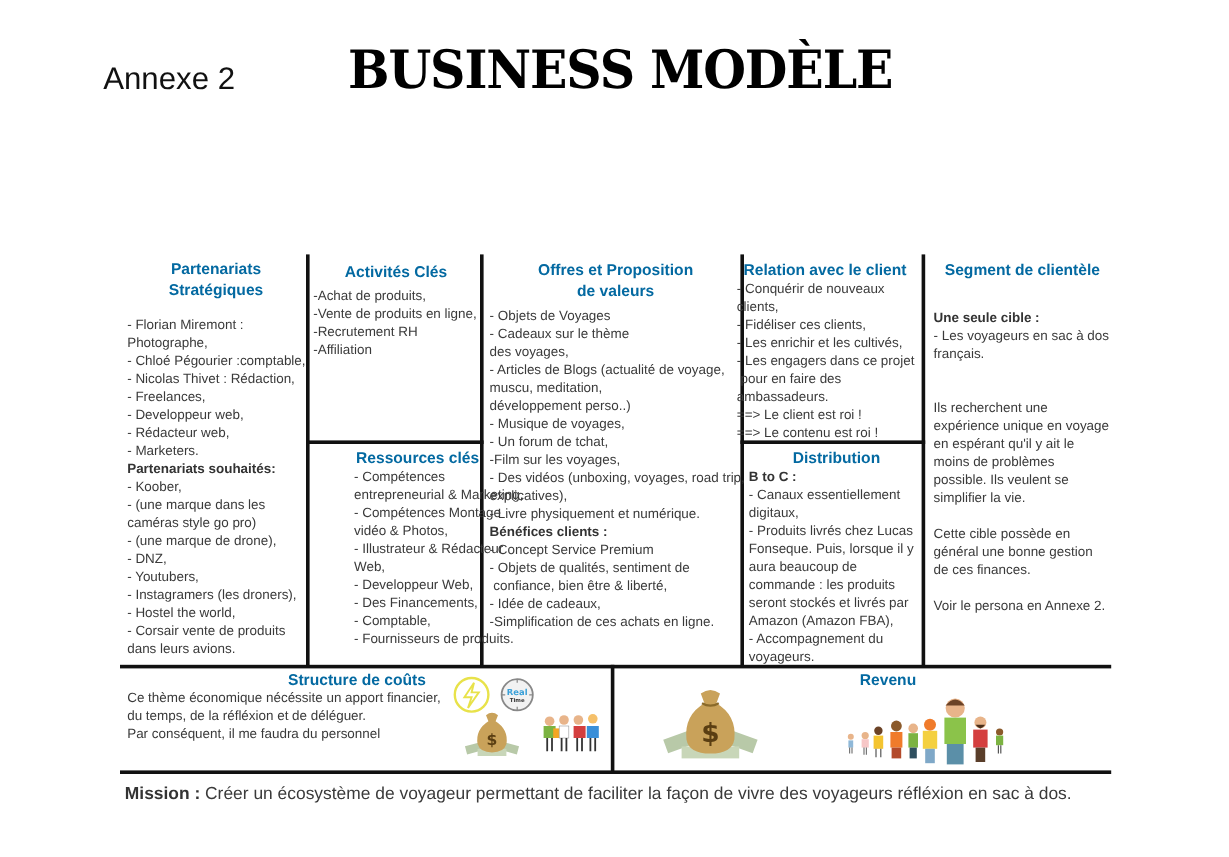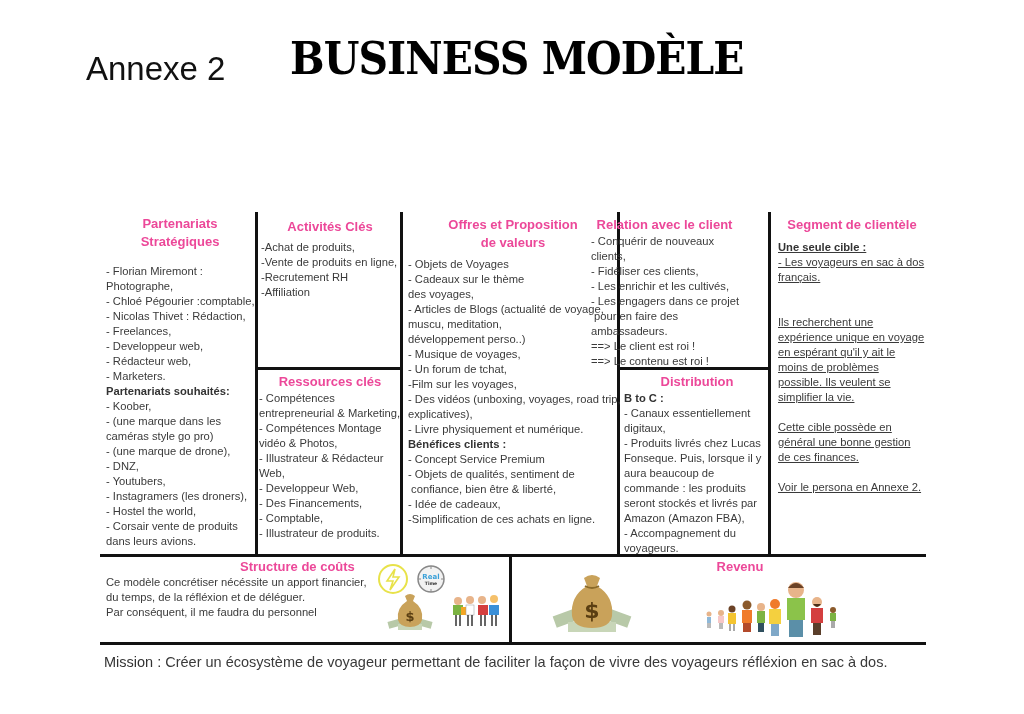--- a/index.html
+++ b/index.html
@@ -1,32 +1,32 @@
 <!DOCTYPE html>
 <html><head>
   <meta charset="utf-8">
   <style>
     * { box-sizing: border-box; margin: 0; padding: 0; }
     html, body { width: 1024px; height: 714px; background: #ffffff; overflow: hidden; }
     body { position: relative; font-family: "Liberation Sans", sans-serif; color: #333; }
 
-    .annexe { position: absolute; left: 86px; top: 50px; font-size: 33px; color: #111; font-family: "Liberation Sans", sans-serif; }
+    .annexe { position: absolute; left: 86px; top: 50px; font-size: 26px; color: #111; font-family: "Liberation Sans", sans-serif; }
     .main-title { position: absolute; left: 290px; top: 33px; font-family: "DejaVu Serif", serif; font-weight: bold; font-size: 44px; color: #000; letter-spacing: -1px; transform: scaleX(0.93); transform-origin: left top; }
 
     .canvas { position: absolute; left: 100px; top: 212px; width: 826px; height: 433px; }
     .line { position: absolute; background: #111; }
 
     .cell { position: absolute; font-size: 11.2px; line-height: 15px; color: #3a3a3a; }
-    .cell h3 { font-size: 13px; font-weight: bold; color: #ec4899; text-align: center; line-height: 18px; }
+    .cell h3 { font-size: 13px; font-weight: bold; color: #0369a1; text-align: center; line-height: 18px; }
     .cell .b { font-weight: bold; color: #333; }
     .cell p { white-space: pre; }
 
     .icon { position: absolute; }
     .mission { position: absolute; left: 104px; top: 654px; font-size: 14.5px; color: #3a3a3a; white-space: nowrap; }
-    .mission .lbl { font-weight: normal; color: #333; text-align: right; }
+    .mission .lbl { font-weight: bold; color: #333; text-align: right; }
   </style>
 </head>
 <body>
 
 <div class="annexe">Annexe 2</div>
 <div class="main-title">BUSINESS MODÈLE</div>
 
 <div class="canvas">
 
   <div class="line" style="left:155px;top:0;width:3px;height:343px;"></div>
@@ -68,33 +68,33 @@
   <div class="cell" style="left:161px;top:6px;width:138px;">
     <h3>Activités Clés</h3>
     <div style="margin-top:4px;">
       <p>-Achat de produits,</p>
       <p>-Vente de produits en ligne,</p>
       <p>-Recrutement RH</p>
       <p>-Affiliation</p>
     </div>
   </div>
 
-  <div class="cell" style="left:159px;top:161px;width:142px;">
+  <div class="cell" style="left:159px;top:161px;width:142px;padding-left:36px;">
     <h3>Ressources clés</h3>
     <div>
       <p>- Compétences</p>
       <p>entrepreneurial &amp; Marketing,</p>
       <p>- Compétences Montage</p>
       <p>vidéo &amp; Photos,</p>
       <p>- Illustrateur &amp; Rédacteur</p>
       <p>Web,</p>
       <p>- Developpeur Web,</p>
       <p>- Des Financements,</p>
       <p>- Comptable,</p>
-      <p>- Illustrateur de produits.</p>
+      <p>- Fournisseurs de produits.</p>
     </div>
   </div>
 
   <div class="cell" style="left:308px;top:4px;width:210px;">
     <h3>Offres et Proposition</h3>
     <h3>de valeurs</h3>
     <div style="margin-top:5px;">
       <p>- Objets de Voyages</p>
       <p>- Cadeaux sur le thème</p>
       <p>des voyages,</p>
@@ -109,21 +109,21 @@
       <p>- Livre physiquement et numérique.</p>
       <p class="b">Bénéfices clients :</p>
       <p>- Concept Service Premium</p>
       <p>- Objets de qualités, sentiment de</p>
       <p> confiance, bien être &amp; liberté,</p>
       <p>- Idée de cadeaux,</p>
       <p>-Simplification de ces achats en ligne.</p>
     </div>
   </div>
 
-  <div class="cell" style="left:491px;top:4px;width:147px;">
+  <div class="cell" style="left:514px;top:4px;width:147px;">
     <h3 style="white-space:nowrap;">Relation avec le client</h3>
     <div>
       <p>- Conquérir de nouveaux</p>
       <p>clients,</p>
       <p>- Fidéliser ces clients,</p>
       <p>- Les enrichir et les cultivés,</p>
       <p>- Les engagers dans ce projet</p>
       <p> pour en faire des</p>
       <p>ambassadeurs.</p>
       <p>==&gt; Le client est roi !</p>
@@ -143,21 +143,21 @@
       <p>commande : les produits</p>
       <p>seront stockés et livrés par</p>
       <p>Amazon (Amazon FBA),</p>
       <p>- Accompagnement du</p>
       <p>voyageurs.</p>
     </div>
   </div>
 
   <div class="cell" style="left:678px;top:4px;width:148px;">
     <h3 style="white-space:nowrap;">Segment de clientèle</h3>
-    <div style="margin-top:6px;text-decoration:underline;">
+    <div style="margin-top:24px;">
       <p class="b">Une seule cible :</p>
       <p>- Les voyageurs en sac à dos</p>
       <p>français.</p>
       <p style="height:15px;"></p>
       <p style="height:15px;"></p>
       <p>Ils recherchent une</p>
       <p>expérience unique en voyage</p>
       <p>en espérant qu'il y ait le</p>
       <p>moins de problèmes</p>
       <p>possible. Ils veulent se</p>
@@ -167,21 +167,21 @@
       <p>général une bonne gestion</p>
       <p>de ces finances.</p>
       <p style="height:15px;"></p>
       <p>Voir le persona en Annexe 2.</p>
     </div>
   </div>
 
   <div class="cell" style="left:6px;top:347px;width:400px;">
     <h3 style="text-align:left;padding-left:134px;line-height:16px;">Structure de coûts</h3>
     <div>
-      <p>Ce modèle concrétiser nécéssite un apport financier,</p>
+      <p>Ce thème économique nécéssite un apport financier,</p>
       <p>du temps, de la réfléxion et de déléguer.</p>
       <p>Par conséquent, il me faudra du personnel</p>
     </div>
   </div>
 
   <div class="icon" style="left:277px;top:351px;width:32px;height:32px;">
     <svg width="32" height="32" viewBox="0 0 32 32">
         <circle cx="16" cy="16" r="14" fill="none" stroke="#e8e24a" stroke-width="2"></circle>
         <path d="M18 6 L10 18 H16 L13 27 L22 14 H16 Z" fill="none" stroke="#e8e24a" stroke-width="1.6"></path>
       </svg>

